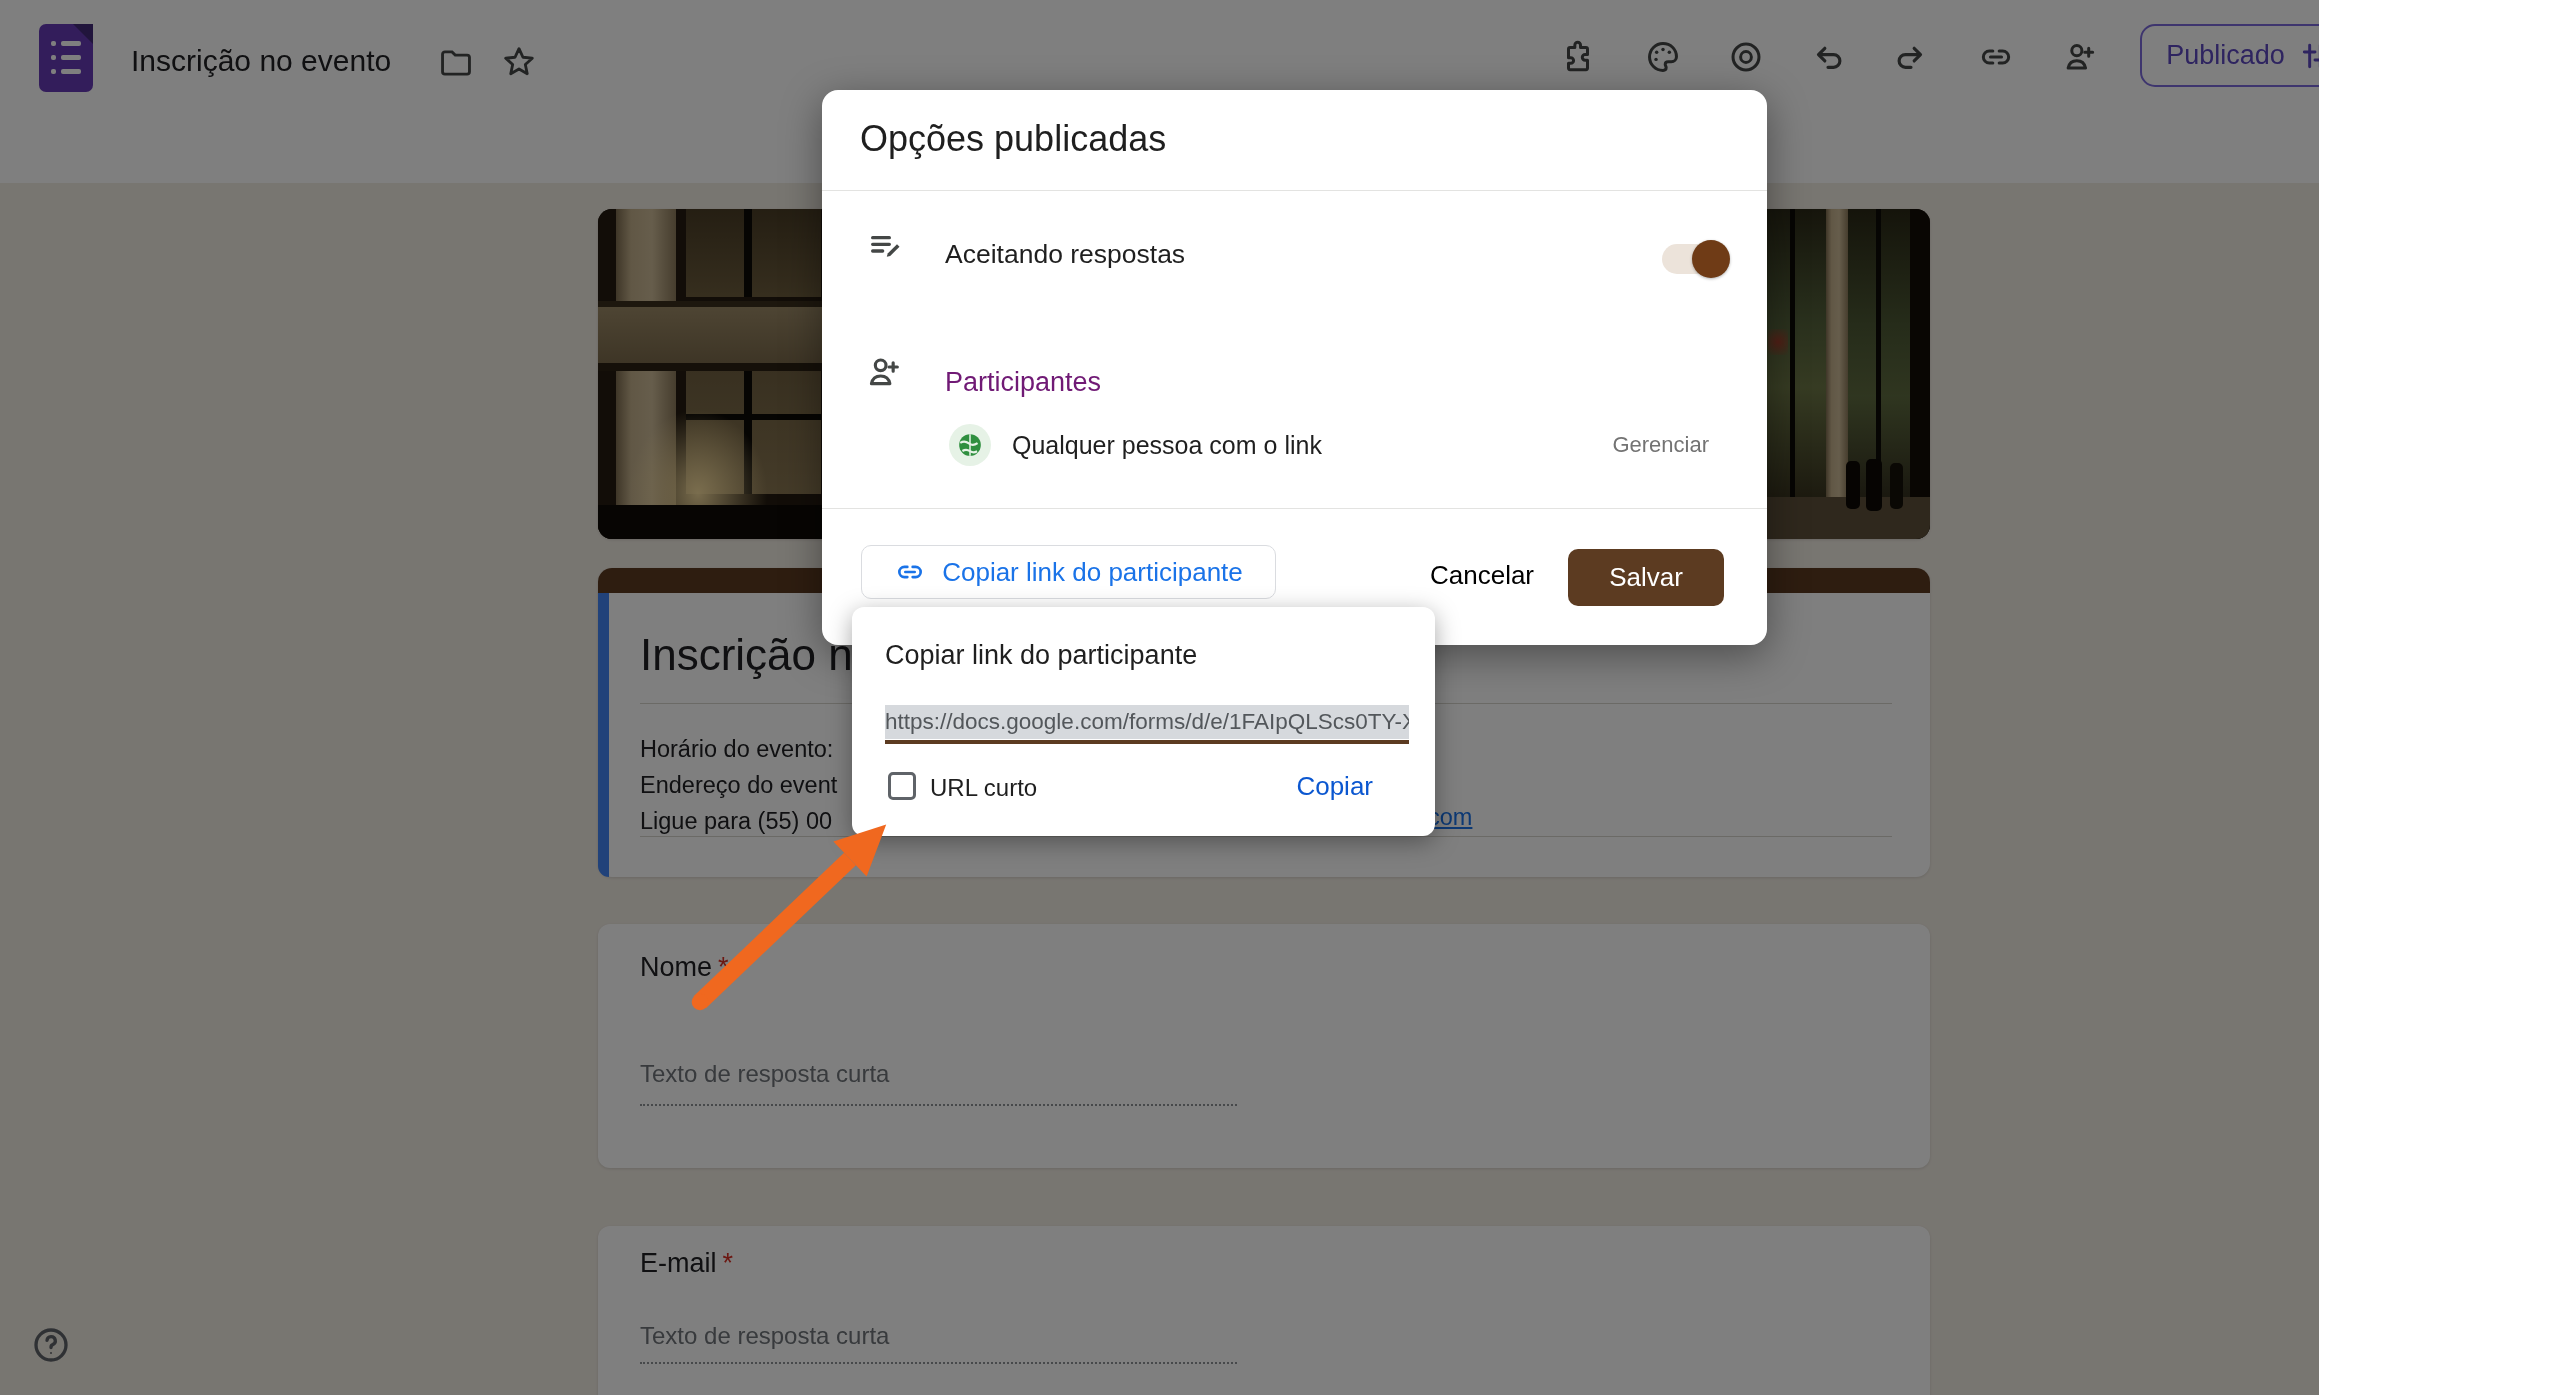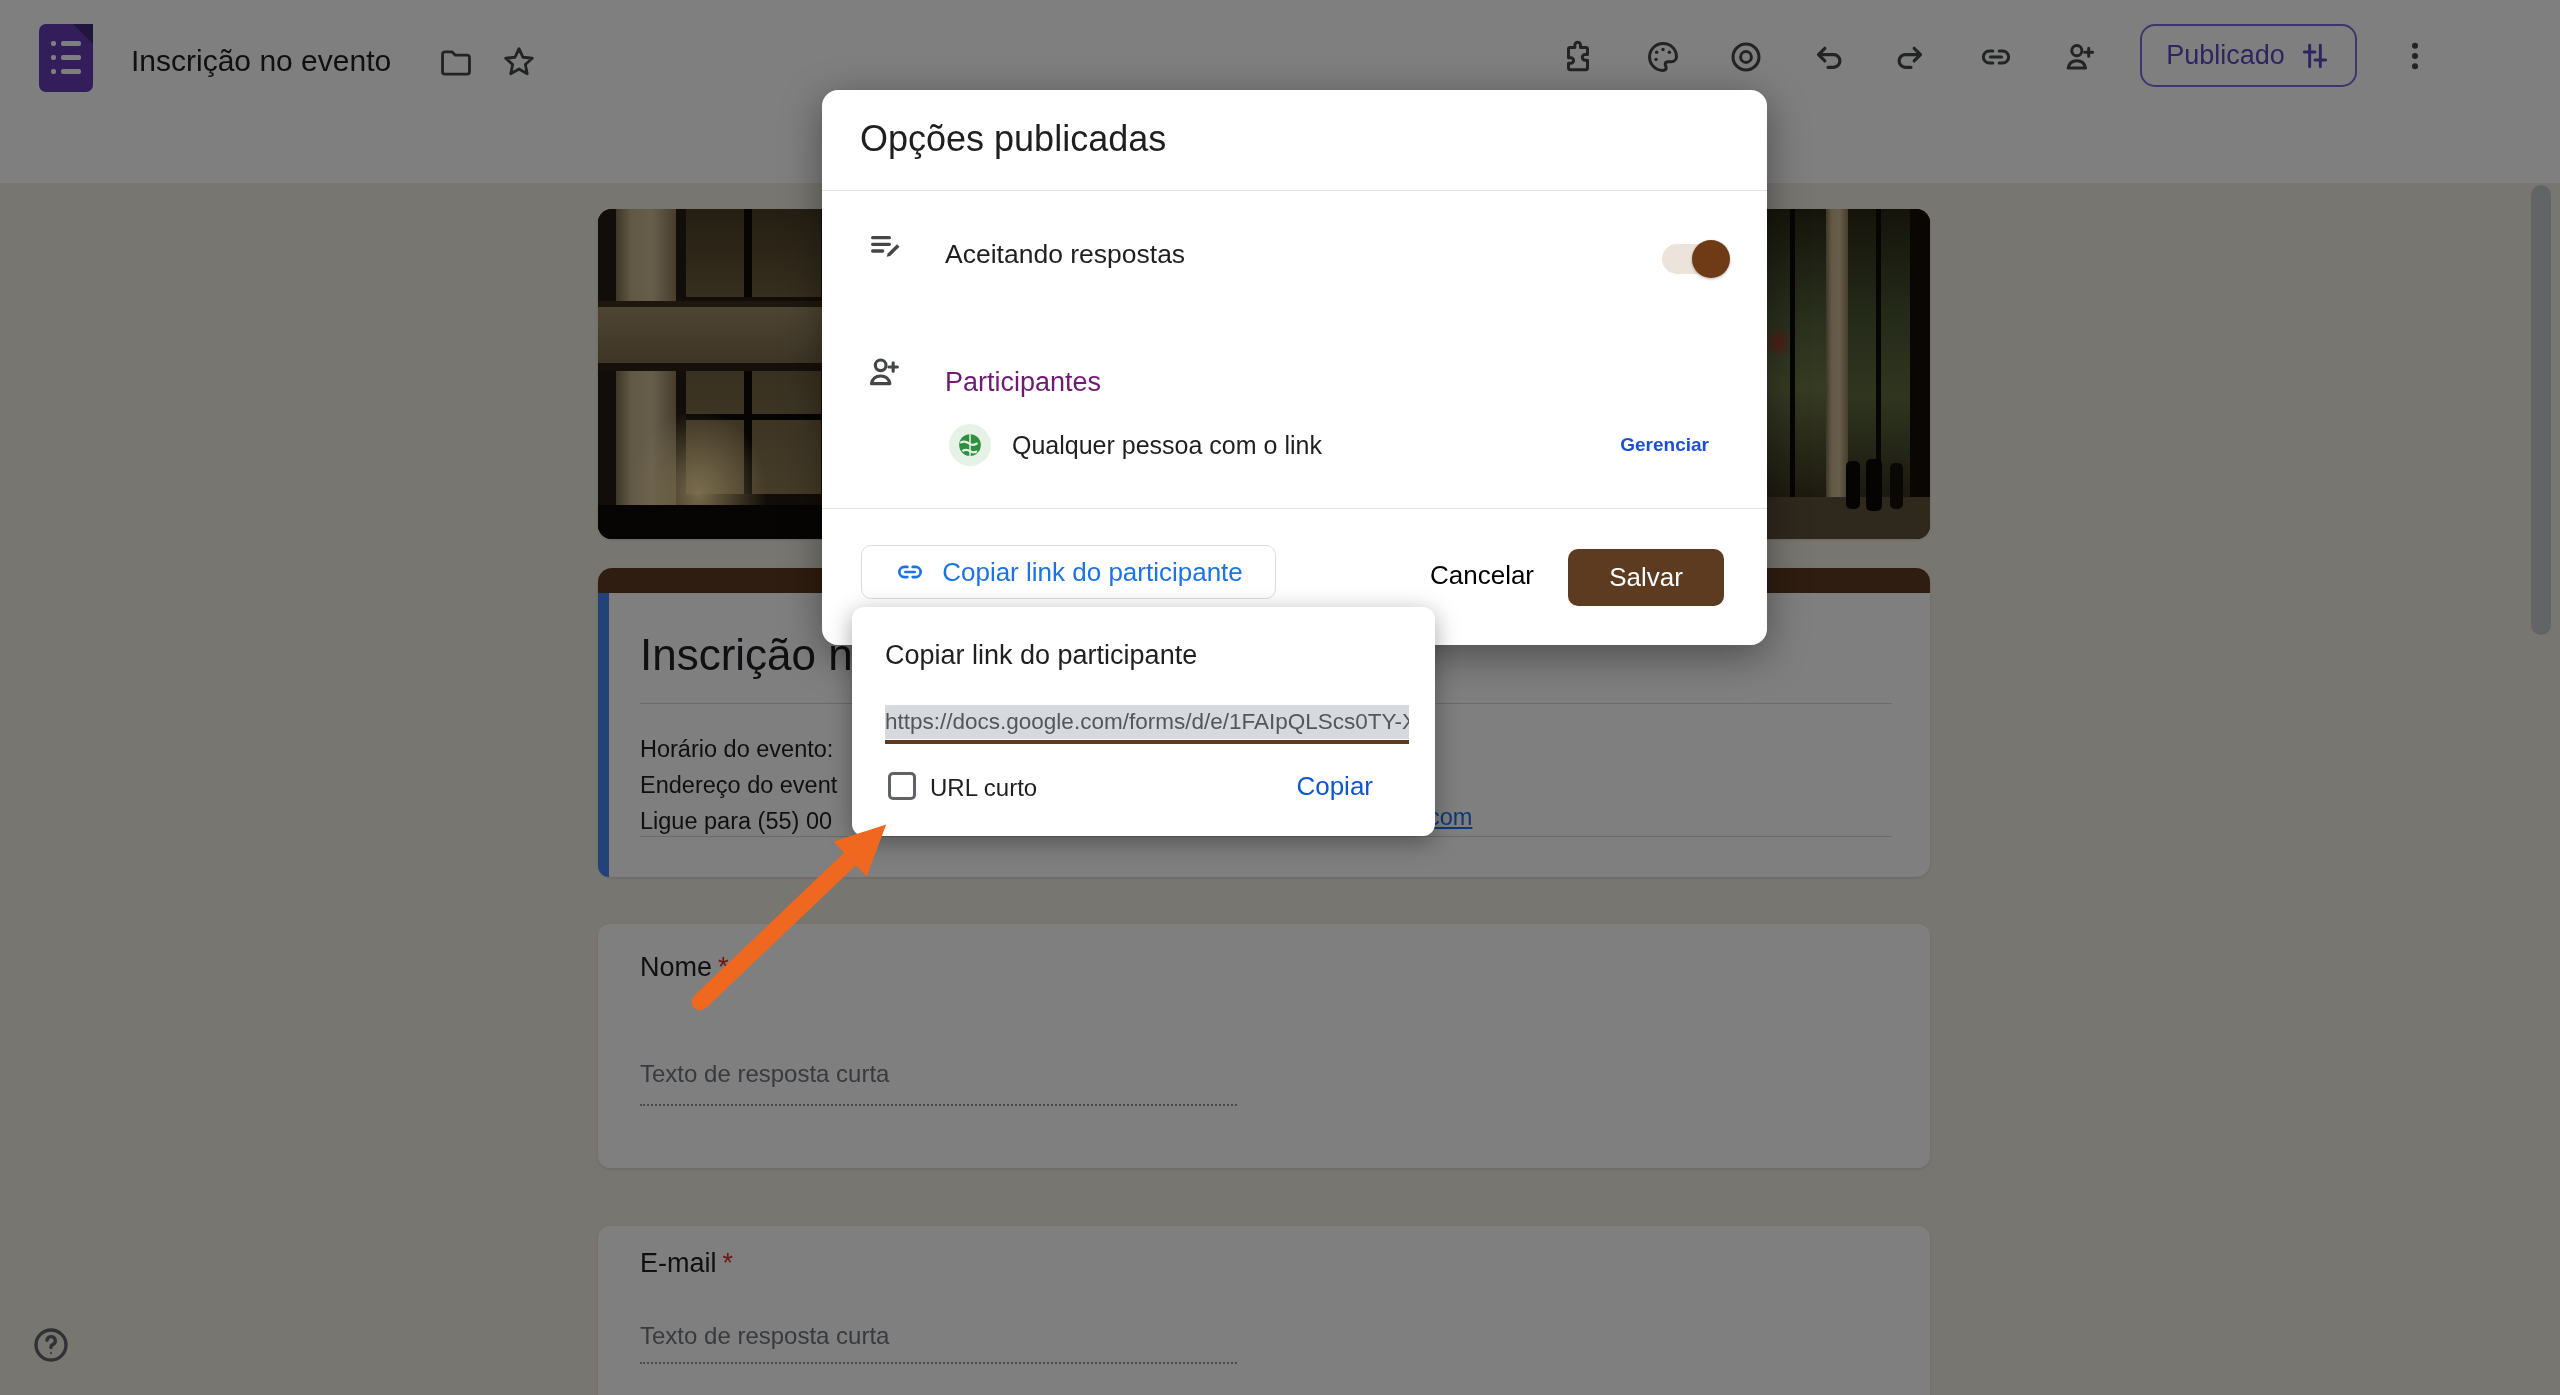--- a/index.html
+++ b/index.html
@@ -1,17 +1,17 @@
 <!DOCTYPE html>
 <html><head>
 <meta charset="utf-8">
 <style>
   html,body{margin:0;padding:0;}
   body{font-family:"Liberation Sans",sans-serif;-webkit-font-smoothing:antialiased;}
-  #screen{position:relative;width:2560px;height:1395px;background:#f1ece3;overflow:hidden;}
+  #screen{position:relative;width:2319px;height:1395px;background:#f1ece3;overflow:hidden;}
   .abs{position:absolute;}
 
   
   #topbar{left:0;top:0;width:2560px;height:183px;background:#ffffff;}
   #forms-logo{left:39px;top:24px;width:54px;height:68px;background:#673ab7;border-radius:7px;}
   #forms-logo .fold{position:absolute;right:0;top:0;width:0;height:0;border-top:20px solid #432a78;border-left:20px solid transparent;}
   #forms-logo .ln{position:absolute;left:22px;height:5px;width:20px;background:#fff;border-radius:2px;}
   #forms-logo .dt{position:absolute;left:12px;height:5px;width:5px;background:#fff;border-radius:2px;}
   #doc-title{left:131px;top:44px;font-size:30px;color:#202124;}
   .tb-ic{width:38px;height:38px;color:#444746;}
@@ -55,21 +55,21 @@
   #dlg-title{position:absolute;left:38px;top:28px;font-size:36px;color:#1f1f1f;}
   .divider{position:absolute;left:0;width:100%;height:0;border-top:1.5px solid #e3e3e1;}
   .dlg-ic{position:absolute;width:40px;height:40px;color:#444746;}
   .dlg-ic svg{display:block;width:100%;height:100%;}
   #row1-label{position:absolute;left:123px;top:146px;font-size:26.5px;font-weight:500;line-height:36px;color:#1f1f1f;}
   #toggle{position:absolute;left:840px;top:154px;width:56px;height:30px;border-radius:16px;background:#ece3da;}
   #toggle .thumb{position:absolute;left:30px;top:-4px;width:38px;height:38px;border-radius:50%;background:#6f3b16;box-shadow:0 1px 3px rgba(0,0,0,.3);}
   #row2-label{position:absolute;left:123px;top:274px;font-size:27px;font-weight:500;line-height:36px;color:#701a75;}
   #globe-chip{position:absolute;left:127px;top:334px;width:42px;height:42px;border-radius:50%;background:#e6f2e6;display:flex;align-items:center;justify-content:center;}
   #row3-label{position:absolute;left:190px;top:340px;font-size:25px;line-height:30px;color:#1f1f1f;}
-  #manage-link{position:absolute;right:58px;top:340px;font-size:19px;line-height:30px;font-weight:700;color:#1d4ed8;cursor:pointer;}
+  #manage-link{position:absolute;right:58px;top:340px;font-size:22px;line-height:30px;font-weight:400;color:#737373;cursor:pointer;}
   #copylink-btn{position:absolute;left:39px;top:455px;width:415px;height:54px;border:1.5px solid #dadce0;border-radius:10px;background:#fff;
     display:flex;align-items:center;justify-content:center;gap:16px;box-sizing:border-box;}
   #copylink-btn .lbl{font-size:26px;font-weight:500;color:#1a73e8;}
   #cancel-btn{position:absolute;left:590px;top:460px;width:140px;height:50px;display:flex;align-items:center;justify-content:center;
     font-size:26px;font-weight:500;color:#000000;}
   #save-btn{position:absolute;left:746px;top:459px;width:156px;height:57px;background:#5c3b21;border-radius:10px;
     display:flex;align-items:center;justify-content:center;font-size:26px;font-weight:500;color:#ffffff;}
 
   
   #popup{left:852px;top:607px;width:583px;height:229px;background:#fff;border-radius:12px;box-shadow:0 6px 24px rgba(0,0,0,0.35);}

